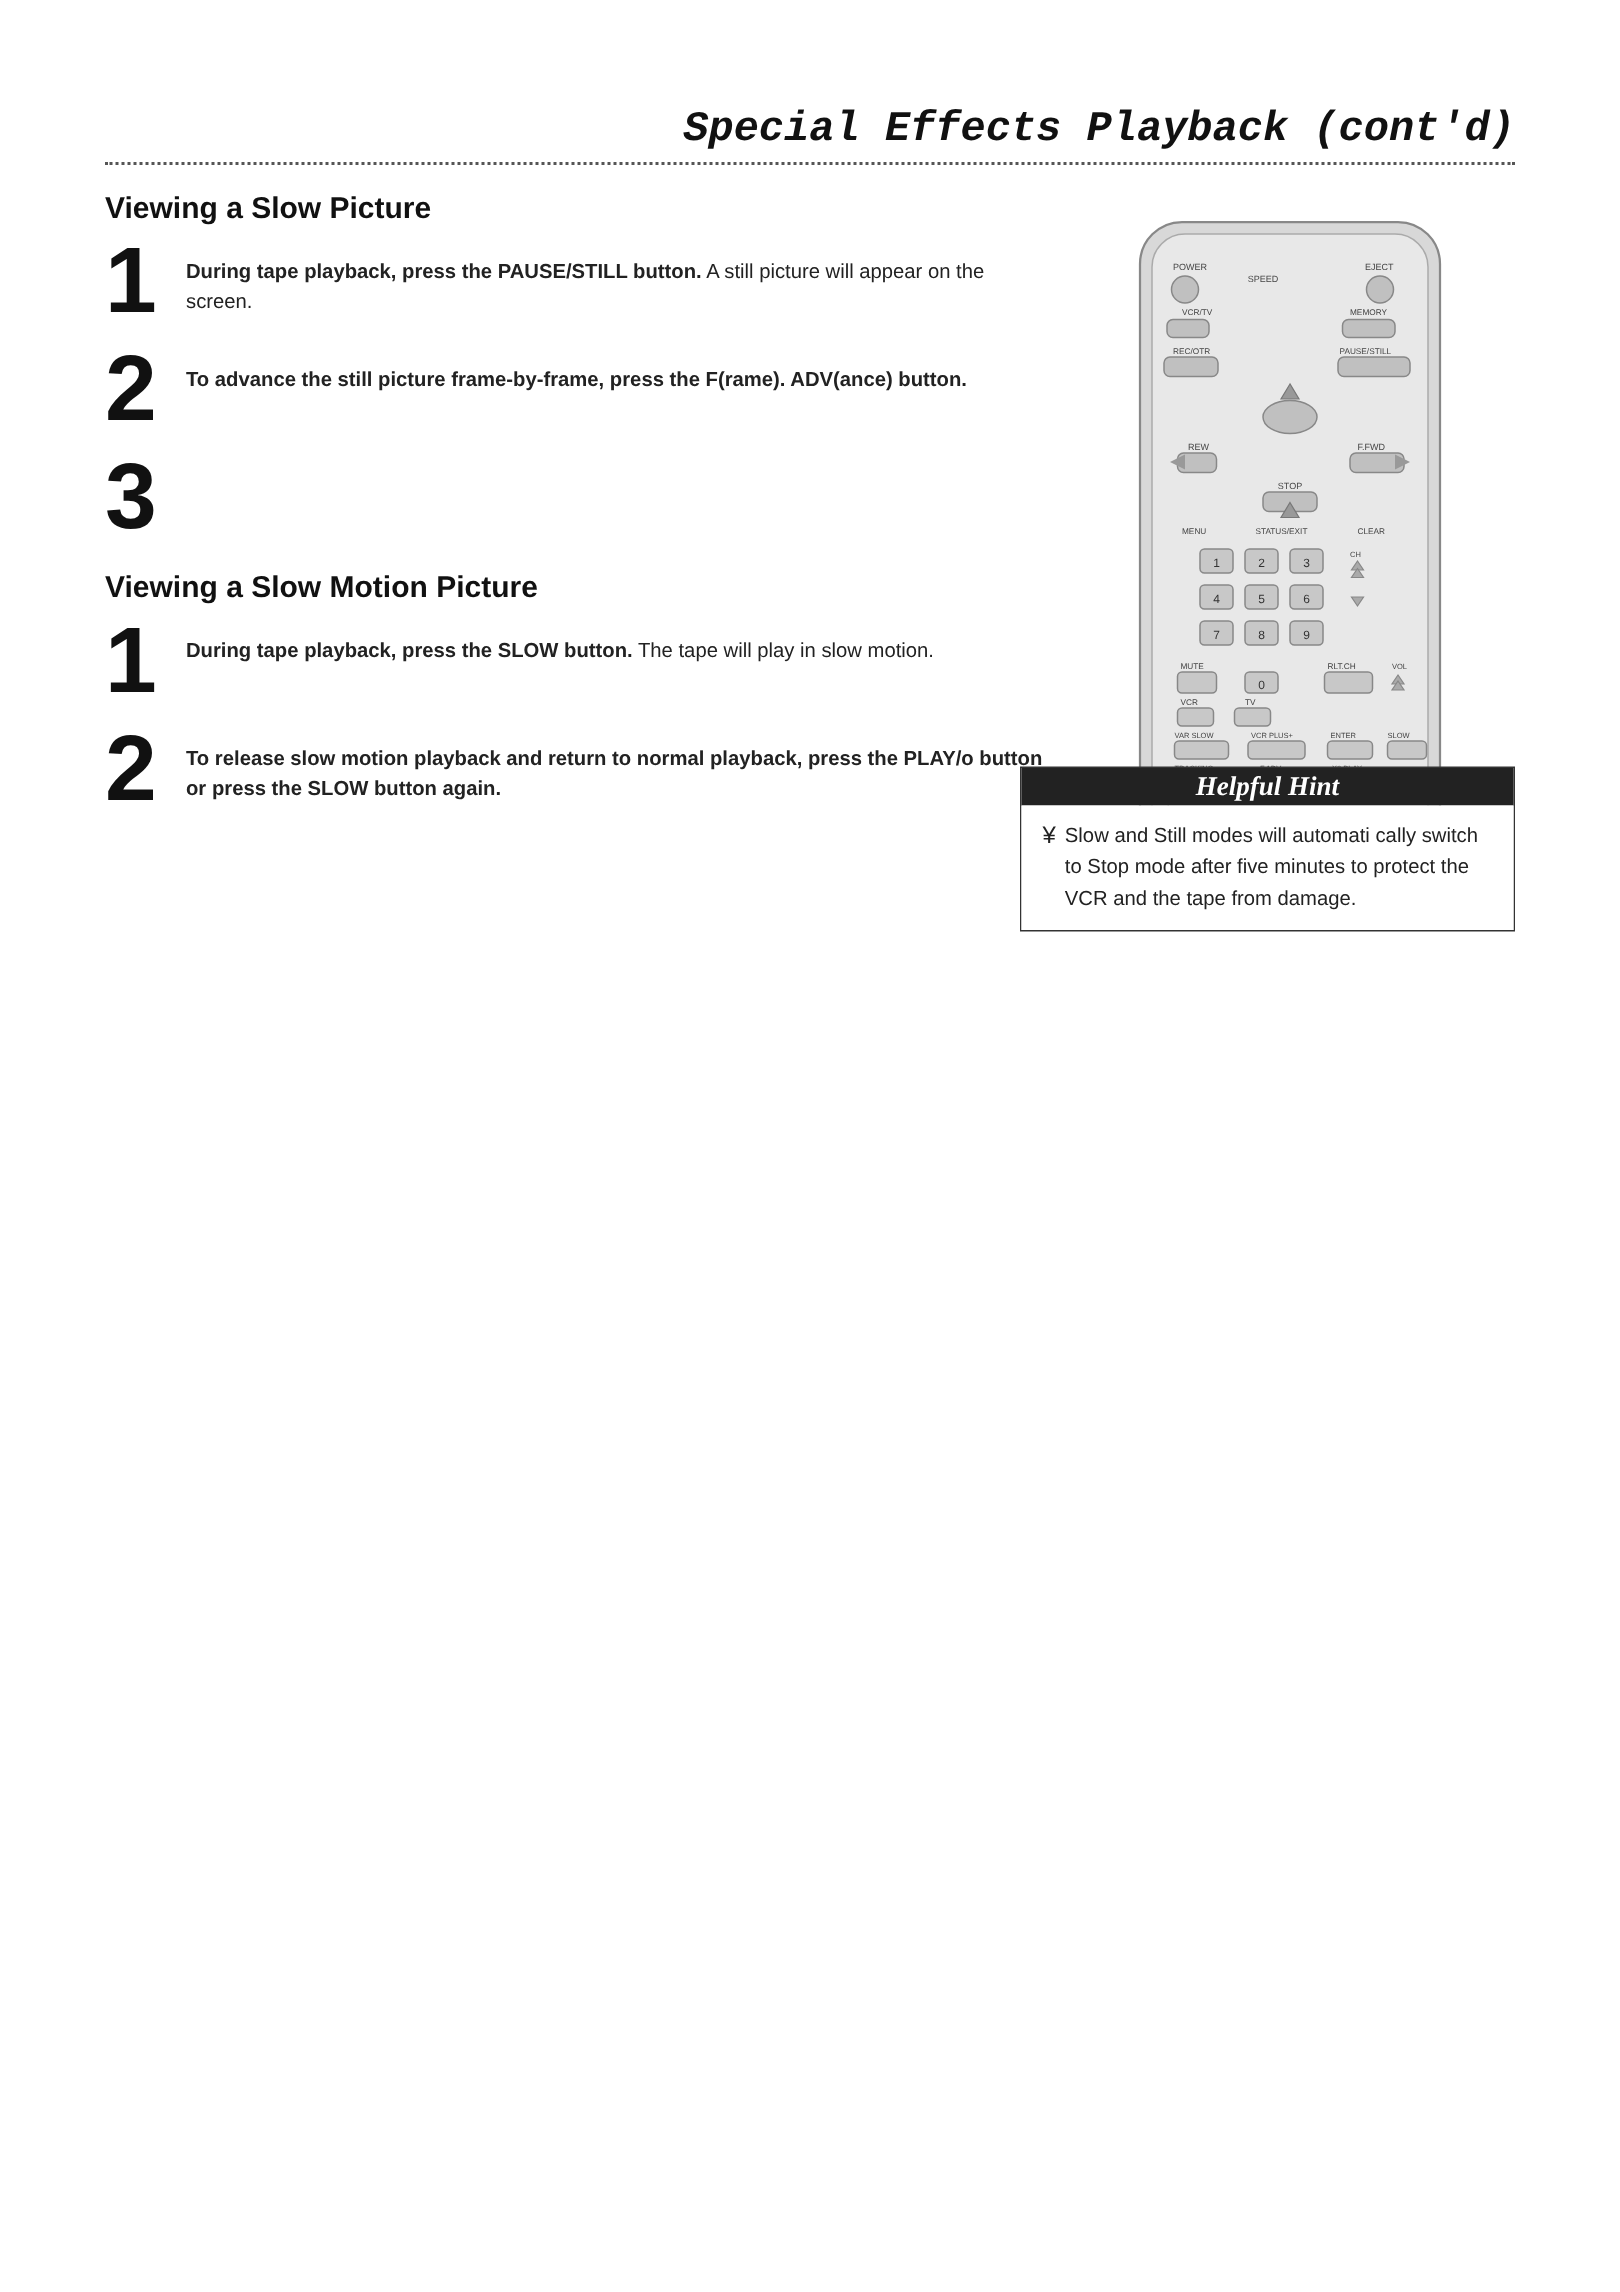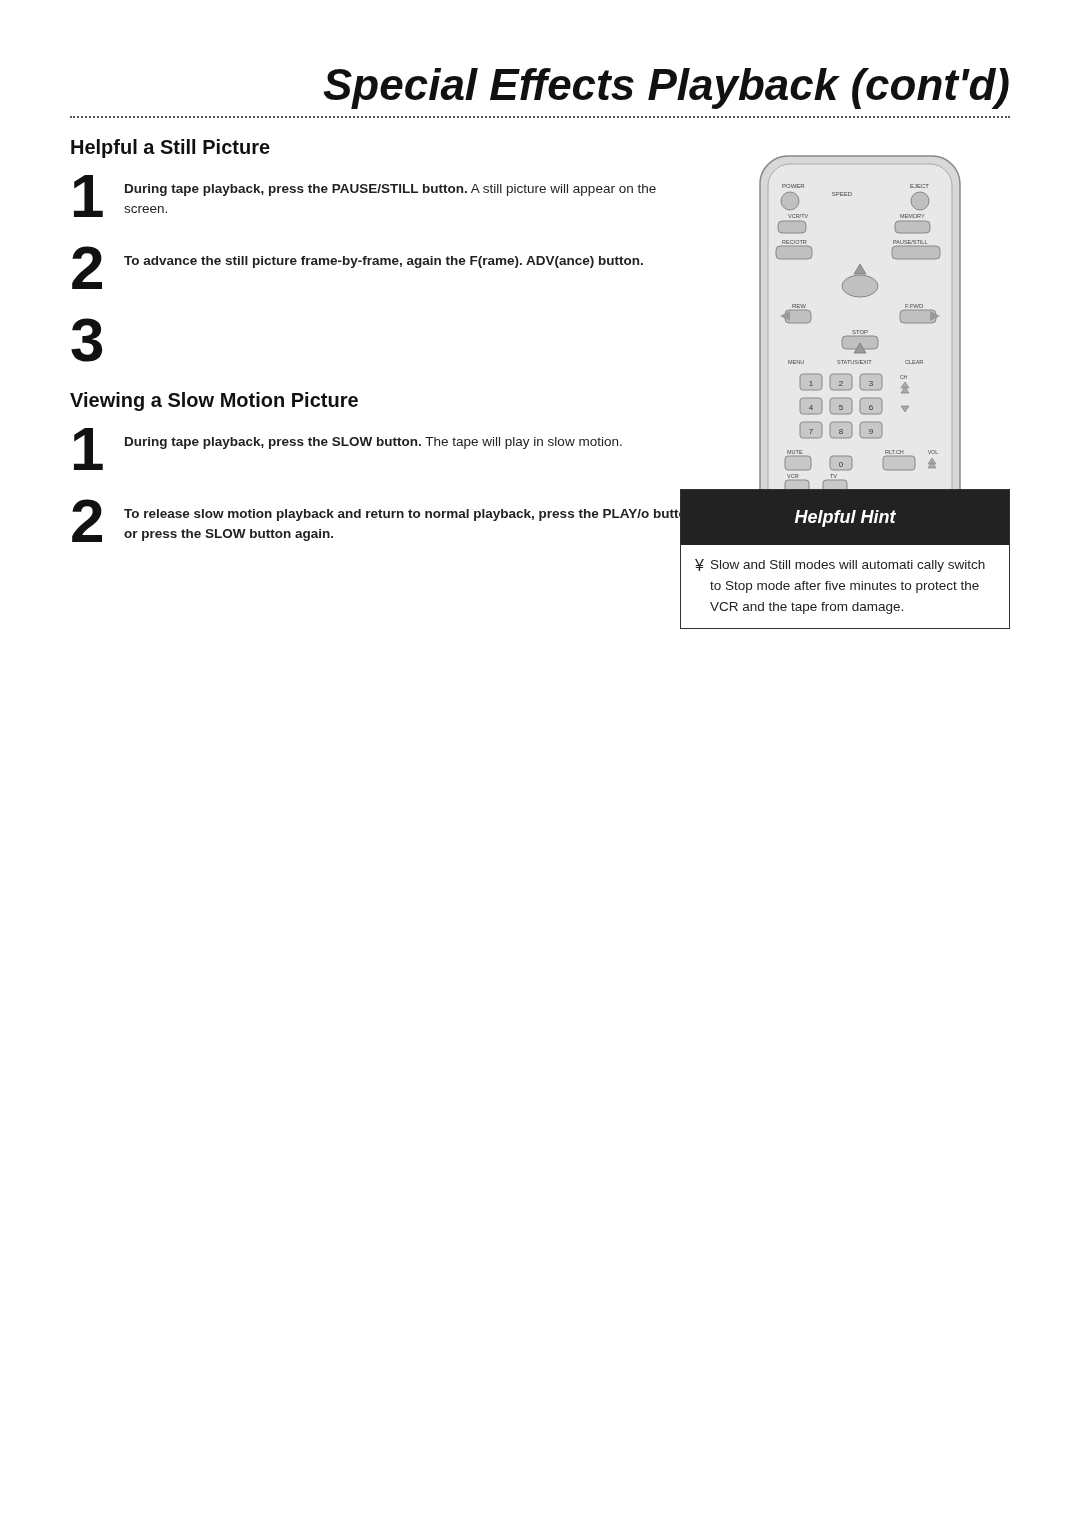--- a/index.html
+++ b/index.html
@@ -14,23 +14,23 @@
     }
     .page {
       padding: 60px 70px 60px 70px;
       position: relative;
     }
     .page-header {
       text-align: right;
       margin-bottom: 4px;
     }
     .page-title {
-      font-family: Liberation Sans, sans-serif;
+      font-family: Liberation Mono, monospace;
       font-style: italic;
-      font-size: 44px;
+      font-size: 28px;
       font-weight: bold;
       color: #111;
     }
     .page-number {
       font-family: Georgia, 'Times New Roman', serif;
       font-style: italic;
       font-size: 36px;
       font-weight: bold;
       color: #111;
     }
@@ -93,26 +93,26 @@
       bottom: 60px;
       right: 70px;
       width: 330px;
     }
     .hint-box {
       border: 1.5px solid #333;
     }
     .hint-header {
       background: #222;
       color: #fff;
-      font-family: Liberation Sans, sans-serif;
+      font-family: Liberation Serif, serif;
       font-style: italic;
       font-weight: bold;
       font-size: 18px;
       text-align: center;
-      padding: 17px 10px;
+      padding: 2px 10px;
     }
     .hint-body {
       padding: 10px 14px;
       font-size: 13.5px;
       line-height: 1.55;
       background: #fff;
     }
     .hint-body .bullet {
       display: flex;
       align-items: flex-start;
@@ -144,34 +144,34 @@
     <span class="page-number"> </span>
   </div>
 
   <hr class="dotted-rule">
 
   <div class="content-area">
 
     <div class="left-col">
 
       <div class="section1">
-        <div class="section-title">Helpful a Still Picture</div>
+        <div class="section-title">Viewing a Slow Picture</div>
 
         <div class="step">
           <div class="step-number">1</div>
           <div class="step-text">
             <strong>During tape playback, press the PAUSE/STILL button.</strong>
             <span> A still picture will appear on the screen.</span>
           </div>
         </div>
 
         <div class="step">
           <div class="step-number">2</div>
           <div class="step-text">
-            <strong>To advance the still picture frame-by-frame, again the F(rame). ADV(ance) button.</strong>
+            <strong>To advance the still picture frame-by-frame, press the F(rame). ADV(ance) button.</strong>
           </div>
         </div>
 
         <div class="step">
           <div class="step-number">3</div>
         </div>
       </div>
 
       <div class="section2">
         <div class="section-title">Viewing a Slow Motion Picture</div>

